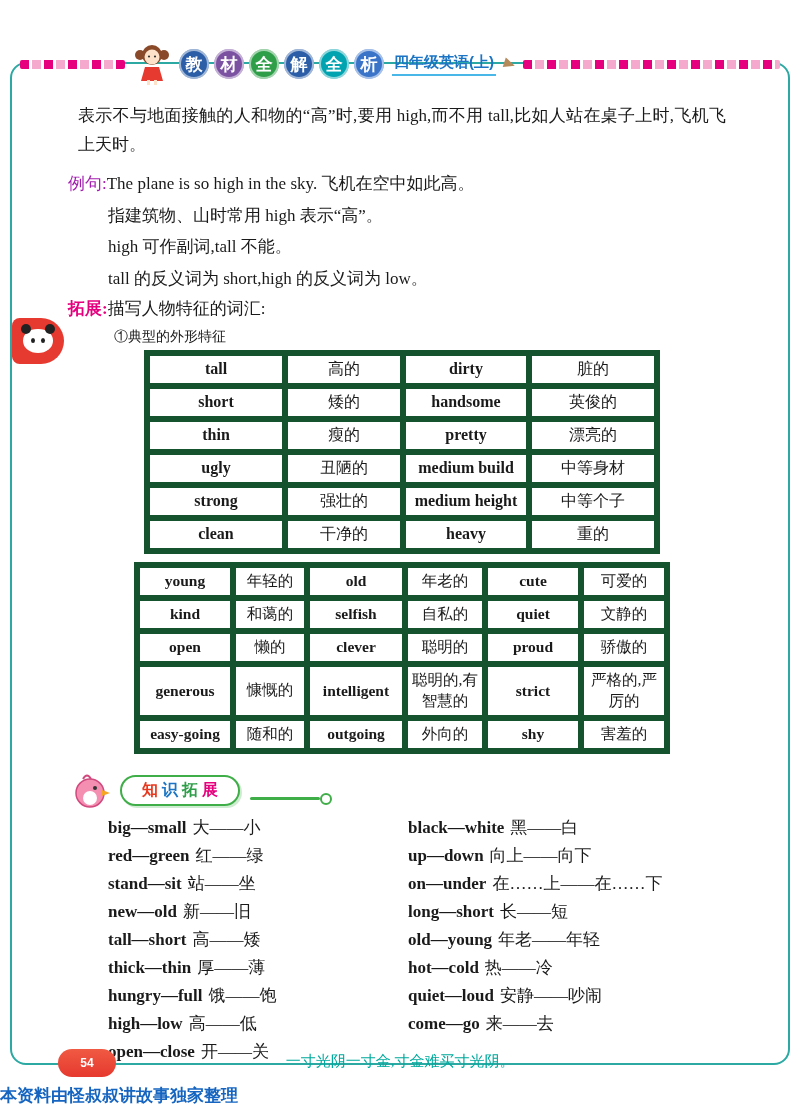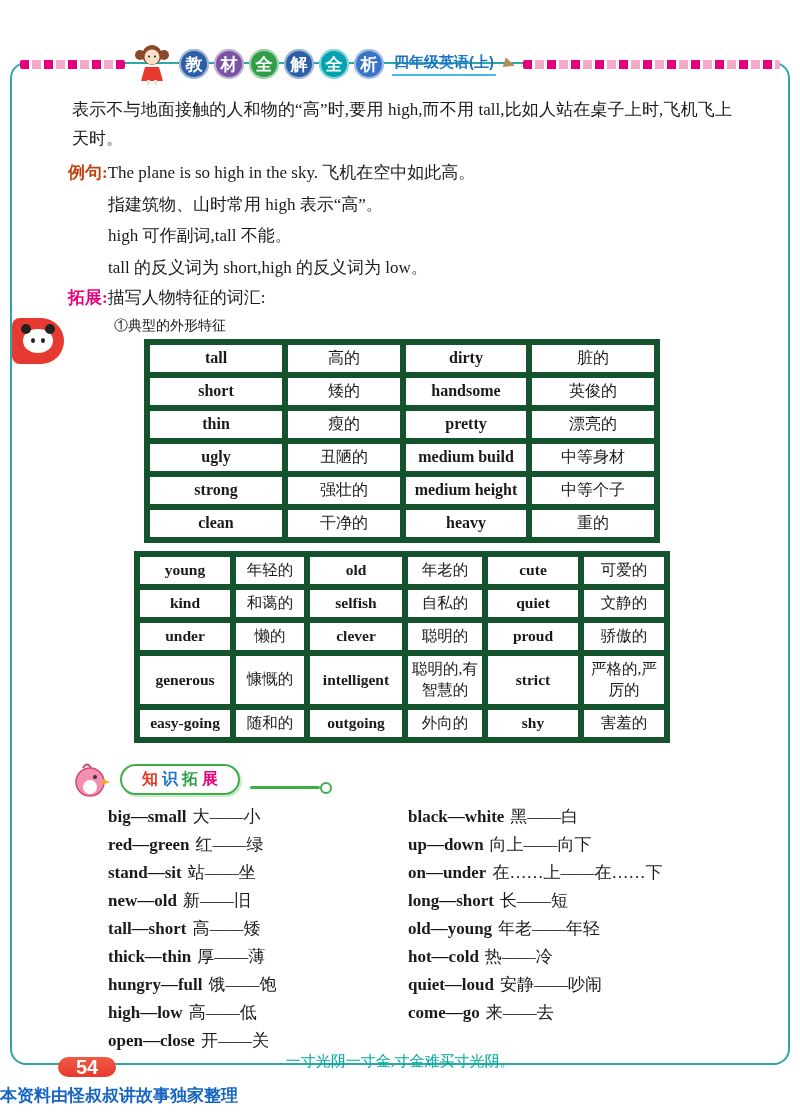--- a/index.html
+++ b/index.html
@@ -32,23 +32,23 @@
   .side-tab { position:absolute; left:12px; top:318px; width:52px; height:46px; background:#e6392f;
               border-radius:8px 24px 24px 8px; z-index:3; display:flex; align-items:center; justify-content:center; }
   .panda { position:relative; width:30px; height:24px; background:#fff; border-radius:48% 48% 50% 50%; }
   .panda::before,.panda::after { content:""; position:absolute; top:-5px; width:10px; height:10px; background:#222; border-radius:50%; }
   .panda::before{left:-2px}.panda::after{right:-2px}
   .panda-eyes { position:absolute; left:8px; top:9px; width:4px; height:5px; background:#222; border-radius:50%;
                 box-shadow:10px 0 0 #222; }
 
   
   .content { position:absolute; top:92px; left:68px; right:64px; }
-  .intro { font-size:17px; line-height:1.7; margin:4px; text-align:justify; }
+  .intro { font-size:17px; line-height:1.7; margin:10px; text-align:justify; }
   .example-line { margin-top:5px; font-size:17px; line-height:1.7; }
-  .label-example { color:#c2410c; font-weight:700; }
+  .label-example { color:#a21caf; font-weight:400; }
   .notes { margin:1px 0 0 40px; font-size:17px; line-height:1.85; }
   .expand-line { margin-top:3px; font-size:17px; }
   .label-expand { color:#e6007e; font-weight:700; }
   .sub-title { margin:8px 0 4px 46px; font-size:14px; }
 
   table { border-collapse:collapse; margin:4px auto 8px; font-size:16px; table-layout:fixed; }
   td { border:6px solid #14532d; text-align:center; padding:3px 6px; }
   .t2 { font-size:15.5px; }
   .t2 td { padding:3px 4px; }
   td.en { font-weight:700; }
@@ -69,23 +69,23 @@
                    margin-right:8px; transform:skewX(-20deg) translateY(-3px); }
 
   .antonyms { display:flex; margin:2px 0 0 40px; }
   .ant-col-left { width:300px; }
   .ant-col-right { flex:1; }
   .pair { font-size:17px; line-height:28px; }
   .pair .en-w { font-weight:700; }
   .pair .zh-w { margin-left:6px; }
 
   
-  .page-badge { position:absolute; left:58px; bottom:38px; width:58px; height:20px;
+  .page-badge { position:absolute; left:58px; bottom:38px; width:58px; height:28px;
                 background:linear-gradient(#f05a43,#e6392f); border-radius:16px; color:#fff; font-weight:700;
-                font-size:20px; display:flex; align-items:center; justify-content:center; z-index:4;
+                font-size:12px; display:flex; align-items:center; justify-content:center; z-index:4;
                 font-family:"Liberation Sans",sans-serif; }
   .motto { position:absolute; left:0; right:0; bottom:44px; text-align:center; color:#00a99d; font-size:15px; z-index:2; }
   .bottom-note { position:absolute; left:0; right:0; bottom:8px; color:#1565c0;
                  font-weight:700; font-size:17px; font-family:"Liberation Sans",sans-serif; }
 </style>
 </head>
 <body>
 
 <div class="sheet">
 
@@ -211,21 +211,21 @@
         </tr>
         <tr>
           <td class="en">kind</td>
           <td>和蔼的</td>
           <td class="en">selfish</td>
           <td>自私的</td>
           <td class="en">quiet</td>
           <td>文静的</td>
         </tr>
         <tr>
-          <td class="en">under</td>
+          <td class="en">open</td>
           <td>懒的</td>
           <td class="en">clever</td>
           <td>聪明的</td>
           <td class="en">proud</td>
           <td>骄傲的</td>
         </tr>
         <tr>
           <td class="en">generous</td>
           <td>慷慨的</td>
           <td class="en">intelligent</td>

